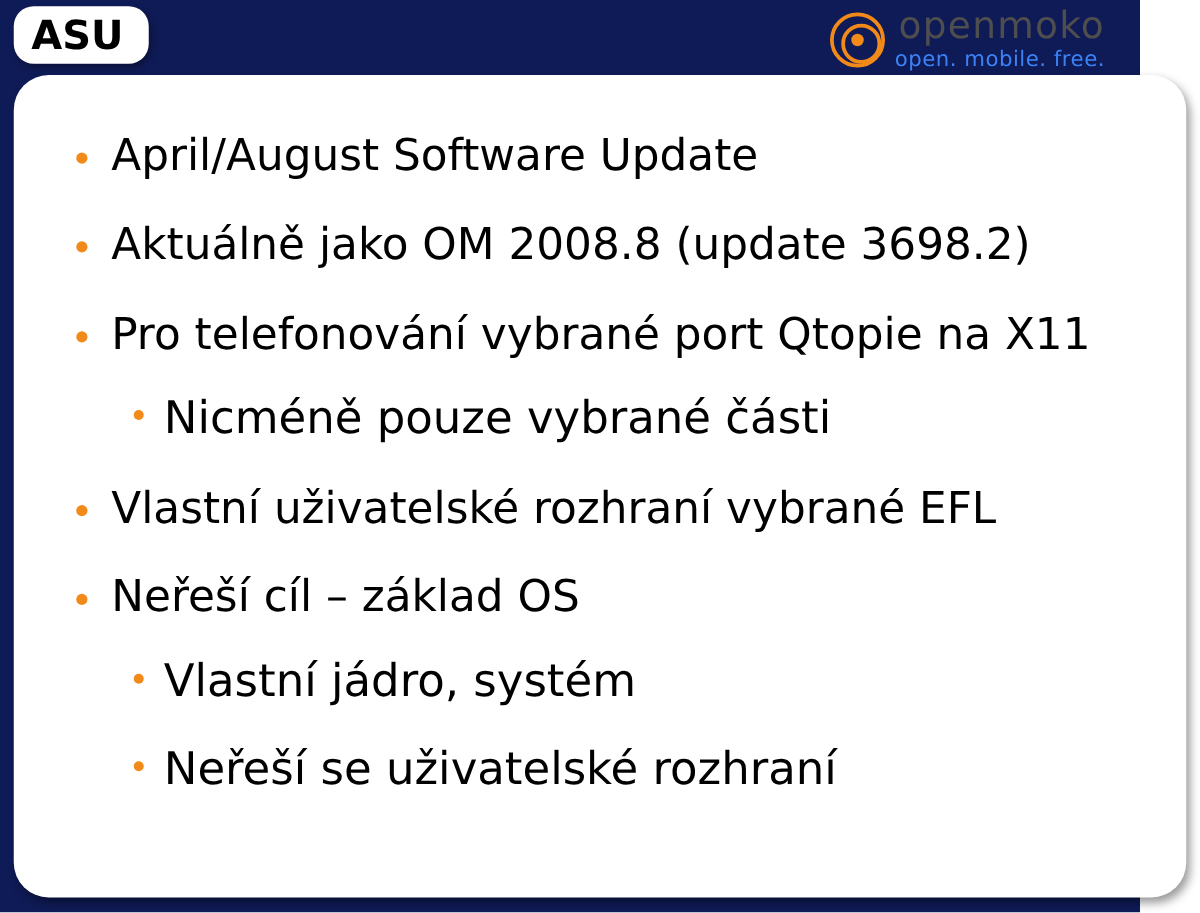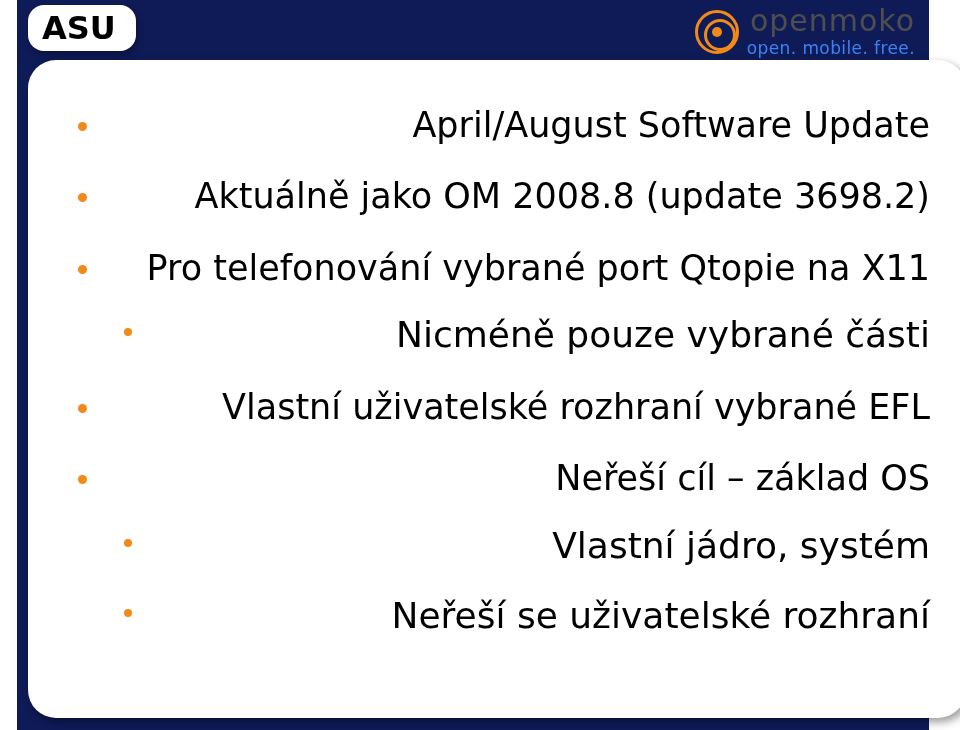--- a/index.html
+++ b/index.html
@@ -4,41 +4,40 @@
 <style>
   * { margin: 0; padding: 0; box-sizing: border-box; }
   html, body { width: 960px; height: 730px; overflow: hidden; font-family: "DejaVu Sans", "Liberation Sans", Arial, sans-serif; }
   body { background: #ffffff; }
 
   .slide {
     position: relative;
     width: 912px;
     height: 730px;
     background: #0f1b57;
-    margin-left: 17px;
   }
 
   .title-box {
     position: absolute;
     left: 11px;
     top: 5px;
     background: #ffffff;
     border-radius: 16px;
     padding: 4px 20px 4px 14px;
     box-shadow: 2px 3px 6px rgba(0,0,0,0.35);
   }
   .title-box h1 {
     font-size: 32px;
     font-weight: 700;
     color: #000;
   }
 
   .logo-area {
     position: absolute;
-    right: 14px;
+    right: 28px;
     top: 6px;
     display: flex;
     align-items: center;
     gap: 8px;
   }
   .logo-mark {
     width: 44px;
     height: 44px;
     border-radius: 50%;
     border: 3px solid #f28a1a;
@@ -81,21 +80,21 @@
     left: 11px;
     top: 60px;
     width: 938px;
     height: 658px;
     background: #ffffff;
     border-radius: 28px;
     box-shadow: 3px 4px 8px rgba(0,0,0,0.4);
     padding: 42px 36px 30px 44px;
   }
 
-  ul.lvl1 { list-style: none; text-align: right; }
+  ul.lvl1 { list-style: none; }
   ul.lvl1 > li {
     position: relative;
     padding-left: 34px;
     font-size: 35px;
     color: #000;
     line-height: 1.35;
     margin-bottom: 24px;
   }
   ul.lvl1 > li::before {
     content: "";

